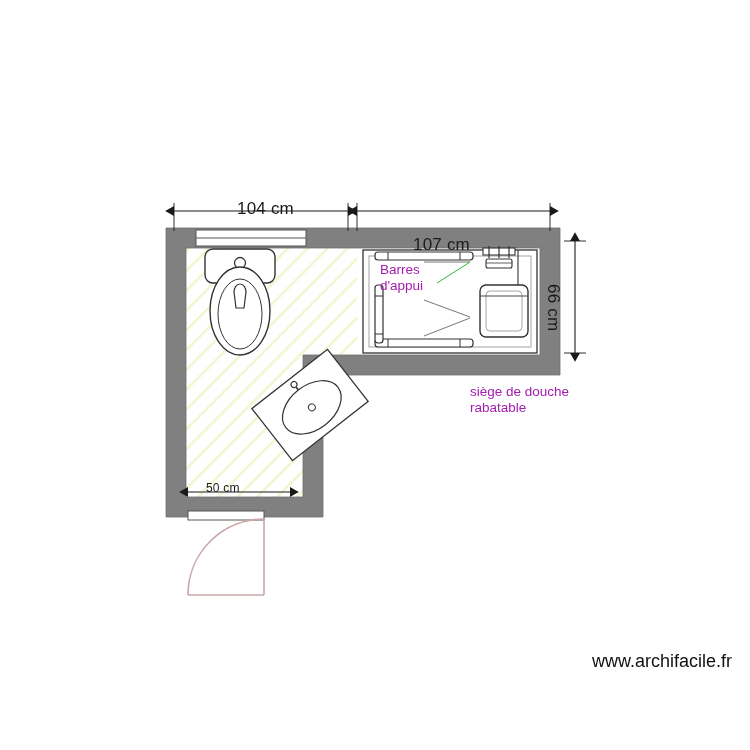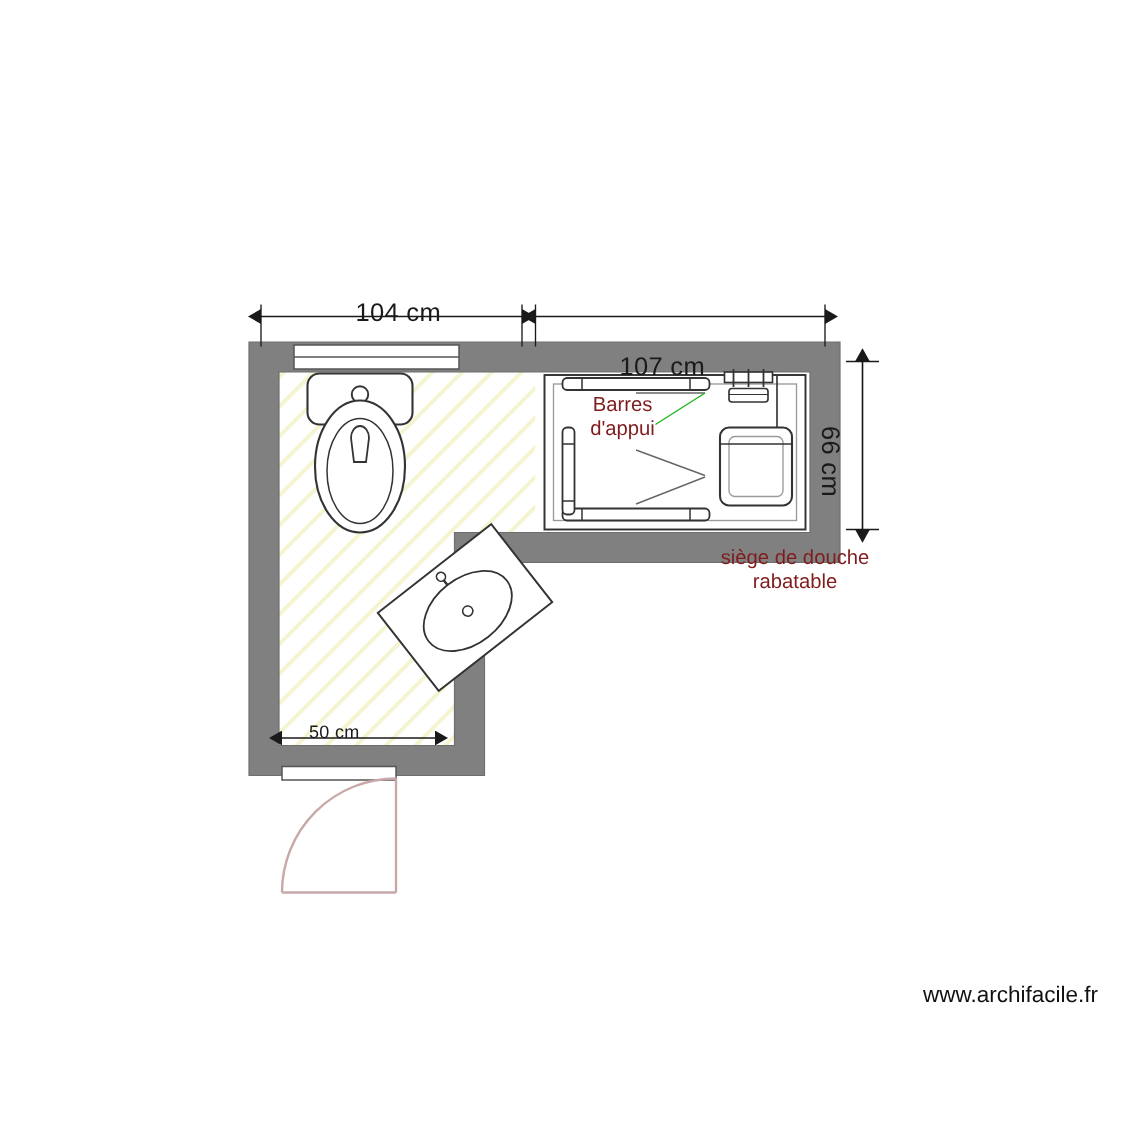--- a/index.html
+++ b/index.html
@@ -26,33 +26,32 @@
   .dim-label {
     font-size: 17px;
     color: #1a1a1a;
     white-space: nowrap;
     letter-spacing: 0.2px;
   }
   .dim-label.small { font-size: 12px; }
 
   
   .annot {
-    color: #7f1d1d;
+    color: #a21caf;
     font-size: 13.5px;
-    text-align: center;
     line-height: 1.15;
     white-space: pre-line;
   }
 
   
   .footer {
     position: absolute;
     right: 18px;
     bottom: 78px;
-    font-size: 15px;
+    font-size: 18px;
     color: #111111;
   }
 
   svg { display: block; }
 </style>
 </head>
 <body>
 
 <div id="stage">
 
@@ -186,18 +185,18 @@
   <div class="abs dim-label" style="left:413px; top:210px;margin-top:25px;">107 cm</div>
 
   <div class="abs dim-label" style="left:563px; top:284px; transform: rotate(90deg); transform-origin: left top;">66 cm</div>
 
   <div class="abs dim-label small" style="left:206px; top:481px;">50 cm</div>
 
 
   <div class="abs annot" style="left:380px; top:262px; width:70px;">Barres
 d'appui</div>
 
-  <div class="abs annot" style="left:470px; top:364px; width:120px;">siège de douche
+  <div class="abs annot" style="left:470px; top:384px; width:120px;">siège de douche
 rabatable</div>
 
   <div class="footer">www.archifacile.fr</div>
 
 </div>
 
 </body></html>

